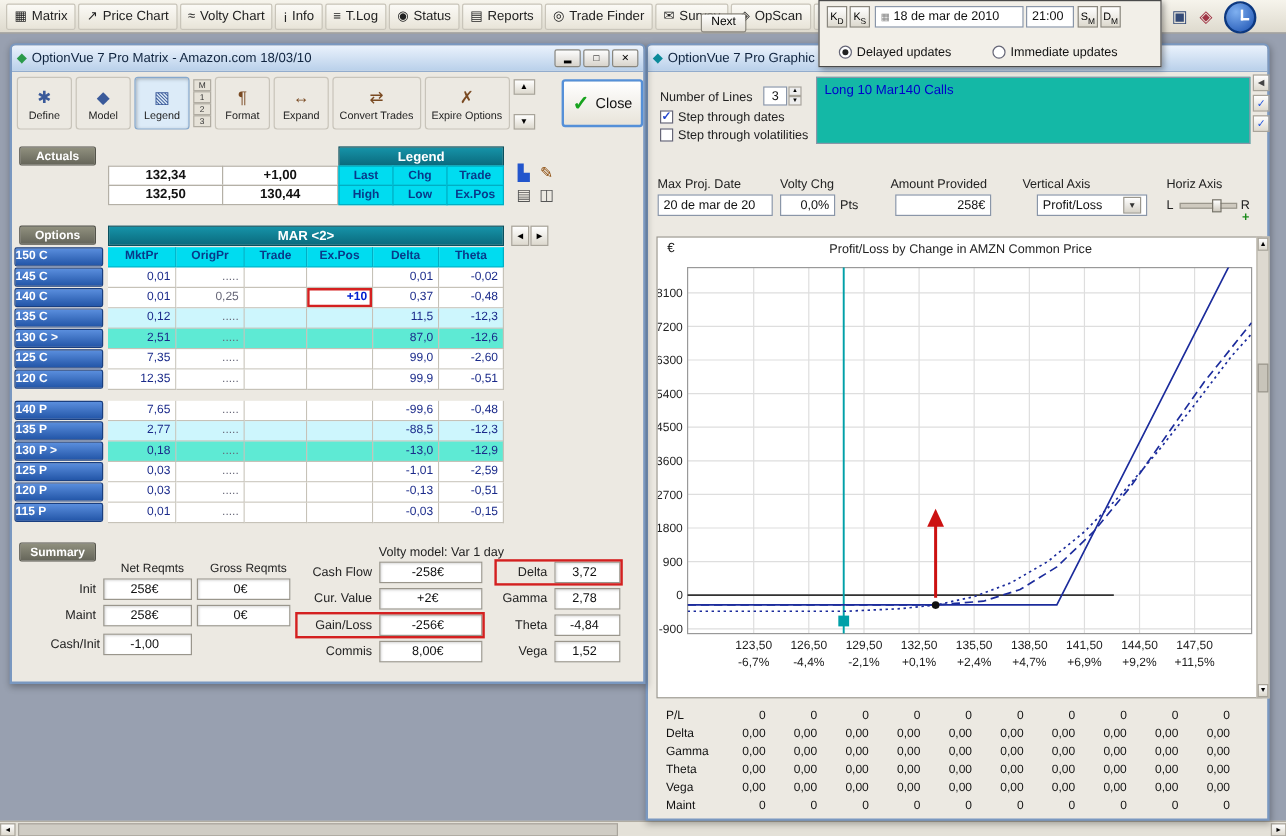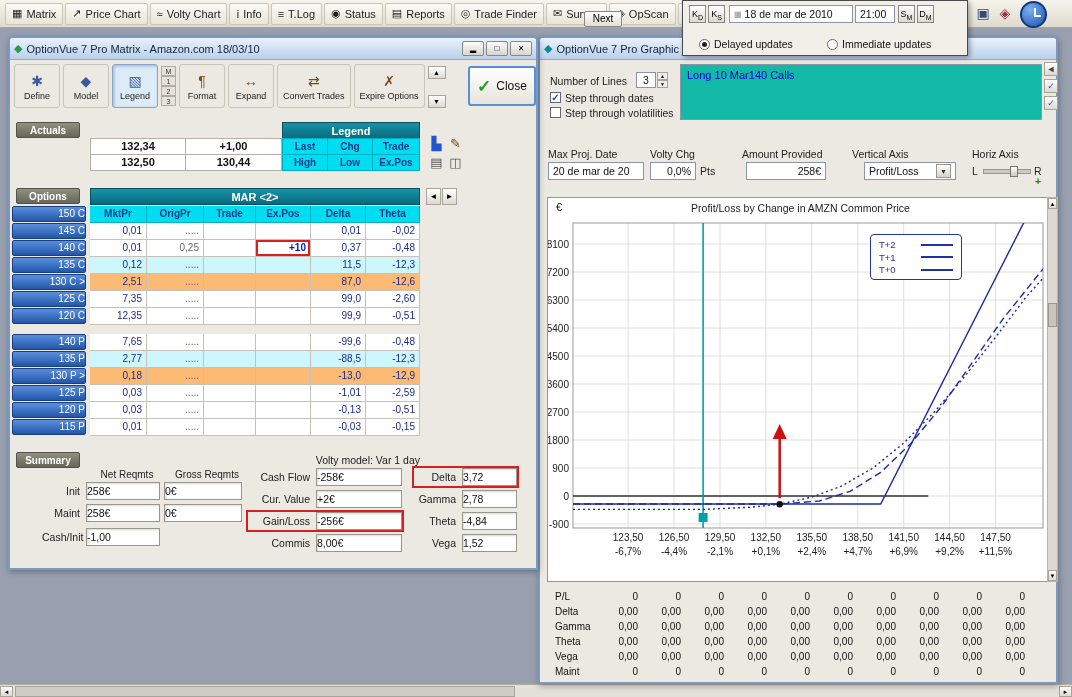--- a/index.html
+++ b/index.html
@@ -54,35 +54,35 @@
 
 .acell{position:absolute;height:17px;background:#fff;border:1px solid #b4b0a6;font-size:11px;font-weight:bold;color:#111;text-align:center;line-height:15px}
 .lcell{position:absolute;height:17px;background:#00dcf0;border:1px solid #00aec4;font-size:10px;font-weight:bold;color:#083a8a;text-align:center;line-height:15px}
 .cornerico{position:absolute;width:17px;height:17px;font-size:13px;line-height:16px;text-align:center}
 
 
 #optrows,#putrows{position:absolute;left:2px;width:410px}
 #optrows{top:168px}
 #putrows{top:296px}
 .orow{display:flex;height:17px}
-.strikebtn{width:74px;height:16px;margin-right:4px;background:linear-gradient(#5a8edd,#2356a8);border:1px solid #1a3f80;border-radius:2px;color:#fff;font-size:10px;font-weight:normal;text-align:right;line-height:14px}
+.strikebtn{width:74px;height:16px;margin-right:4px;background:linear-gradient(#5a8edd,#2356a8);border:1px solid #1a3f80;border-radius:2px;color:#fff;font-size:10px;font-weight:bold;text-align:left;line-height:14px}
 .ocell{height:17px;border-right:1px solid #c6c2b8;border-bottom:1px solid #c6c2b8;background:#fff;font-size:10px;color:#1a2a8a;text-align:right;padding:2px 4px 0 0}
 .ohead{background:#00dcf0;color:#083a8a;font-weight:bold;text-align:center;padding-right:0;border-right:1px solid #00aec4;border-bottom:1px solid #00aec4}
 .cw0{width:57px}.cw1{width:57px}.cw2{width:52px}.cw3{width:55px}.cw4{width:55px}.cw5{width:54px}
 .orow.cyan .ocell{background:#cdf6fd}
-.orow.pink .ocell{background:#fdba74}
+.orow.pink .ocell{background:#5eead4}
 .orow.exbox .cw3{box-shadow:inset 0 0 0 2px #d42020;color:#0020d0;font-weight:bold}
 .navbtn{position:absolute;width:15px;height:17px;font-size:8px;text-align:center;line-height:16px;background:linear-gradient(#fff,#ddd9ce);border:1px solid #a8a49a}
 
 
 .sumtext{position:absolute;font-size:10.5px;color:#222}
 .sumhead{position:absolute;font-size:10px;color:#222;text-align:center}
 .sumrow{display:flex;align-items:center;height:18px;margin-bottom:4px}
 .sumlabel{font-size:10.5px;color:#222;text-align:right;padding-right:6px}
-.sumbox{height:18px;background:#fff;border:1px solid #9a968c;box-shadow:inset 1px 1px 2px rgba(0,0,0,.15);font-size:10.5px;color:#111;text-align:left;padding:2px 5px 0 0}
+.sumbox{height:18px;background:#fff;border:1px solid #9a968c;box-shadow:inset 1px 1px 2px rgba(0,0,0,.15);font-size:10.5px;color:#111;text-align:center;padding:2px 5px 0 0}
 .redbox{outline:2px solid #d42020;outline-offset:0px}
 #reqrows{position:absolute;left:32px;top:444px}
 #reqrows .sumlabel{width:44px}
 .bx-net{width:74px;margin-right:4px}.bx-gross{width:78px}
 #flowrows{position:absolute;left:238px;top:430px}
 #flowrows .sumlabel{width:68px}.bx-flow{width:86px}
 #greekrows{position:absolute;left:404px;top:430px}
 #greekrows .sumlabel{width:48px}.bx-greek{width:55px}
 
 
@@ -589,34 +589,20 @@
         <text x="21" y="161.5" font-size="10" text-anchor="end" fill="#222">4500</text>
         <text x="21" y="189.5" font-size="10" text-anchor="end" fill="#222">3600</text>
         <text x="21" y="217.5" font-size="10" text-anchor="end" fill="#222">2700</text>
         <text x="21" y="245.5" font-size="10" text-anchor="end" fill="#222">1800</text>
         <text x="21" y="273.5" font-size="10" text-anchor="end" fill="#222">900</text>
         <text x="21" y="301.5" font-size="10" text-anchor="end" fill="#222">0</text>
         <text x="21" y="329.5" font-size="10" text-anchor="end" fill="#222">-900</text>
       </svg>
     <div class="ceuro">€</div>
     <div class="ctitle">Profit/Loss by Change in AMZN Common Price</div>
-    <div class="legendbox">
-        <div class="legrow">
-        <span>T+2</span>
-        <span class="legline"></span>
-      </div>
-        <div class="legrow">
-        <span>T+1</span>
-        <span class="legline"></span>
-      </div>
-        <div class="legrow">
-        <span>T+0</span>
-        <span class="legline"></span>
-      </div>
-      </div>
   </div>
 
   <div class="vsb">
     <div class="arr" style="top:0">▲</div>
     <div class="thumb"></div>
     <div class="arr" style="bottom:0">▼</div>
   </div>
 
   <div id="stats-body">
       <div class="srow">

